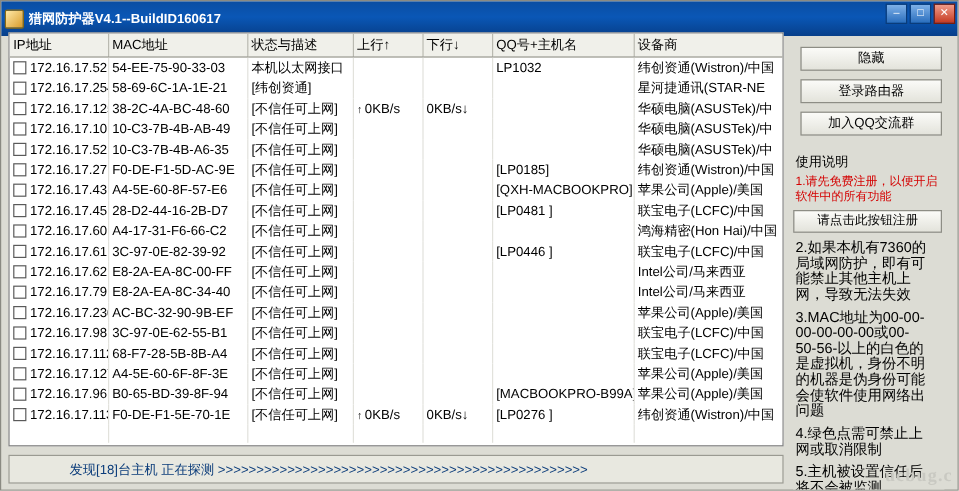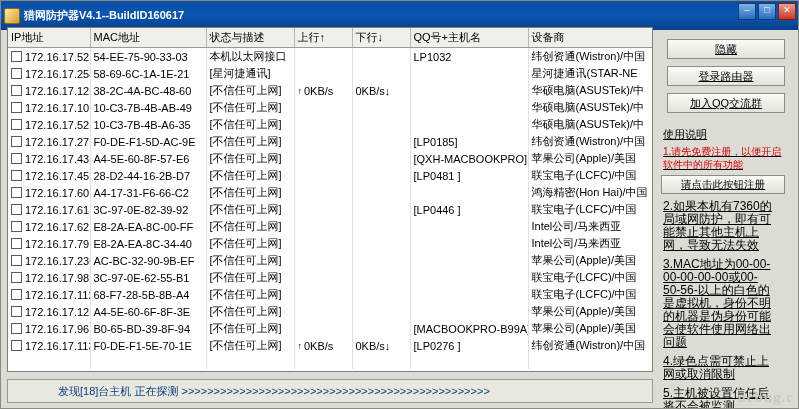--- a/index.html
+++ b/index.html
@@ -155,21 +155,20 @@
     font-size: 11px;
     text-align: center;
   }
   
   .right-panel {
     position: absolute;
     left: 660px;
     top: 6px;
     width: 130px;
     bottom: 6px;
-    text-decoration: underline;
   }
   .btn {
     display: block;
     width: 118px;
     margin: 0 auto 7px auto;
     height: 20px;
     line-height: 18px;
     text-align: center;
     font-size: 11px;
     background: linear-gradient(to bottom, #fbfbf8, #e3e3db);
@@ -273,21 +272,21 @@
               <td class="col-ven"><span>纬创资通(Wistron)/中国</span></td>
             </tr>
             <tr>
               <td class="col-ip">
                 <span class="cell-ip">
                   <span class="cbox"></span>
                   <span>172.16.17.254</span>
                 </span>
               </td>
               <td class="col-mac"><span>58-69-6C-1A-1E-21</span></td>
-              <td class="col-stat"><span>[星河捷通讯]</span></td>
+              <td class="col-stat"><span>[纬创资通]</span></td>
               <td class="col-up"></td>
               <td class="col-down"><span></span></td>
               <td class="col-qq"><span></span></td>
               <td class="col-ven"><span>星河捷通讯(STAR-NE</span></td>
             </tr>
             <tr>
               <td class="col-ip">
                 <span class="cell-ip">
                   <span class="cbox"></span>
                   <span>172.16.17.125</span>

